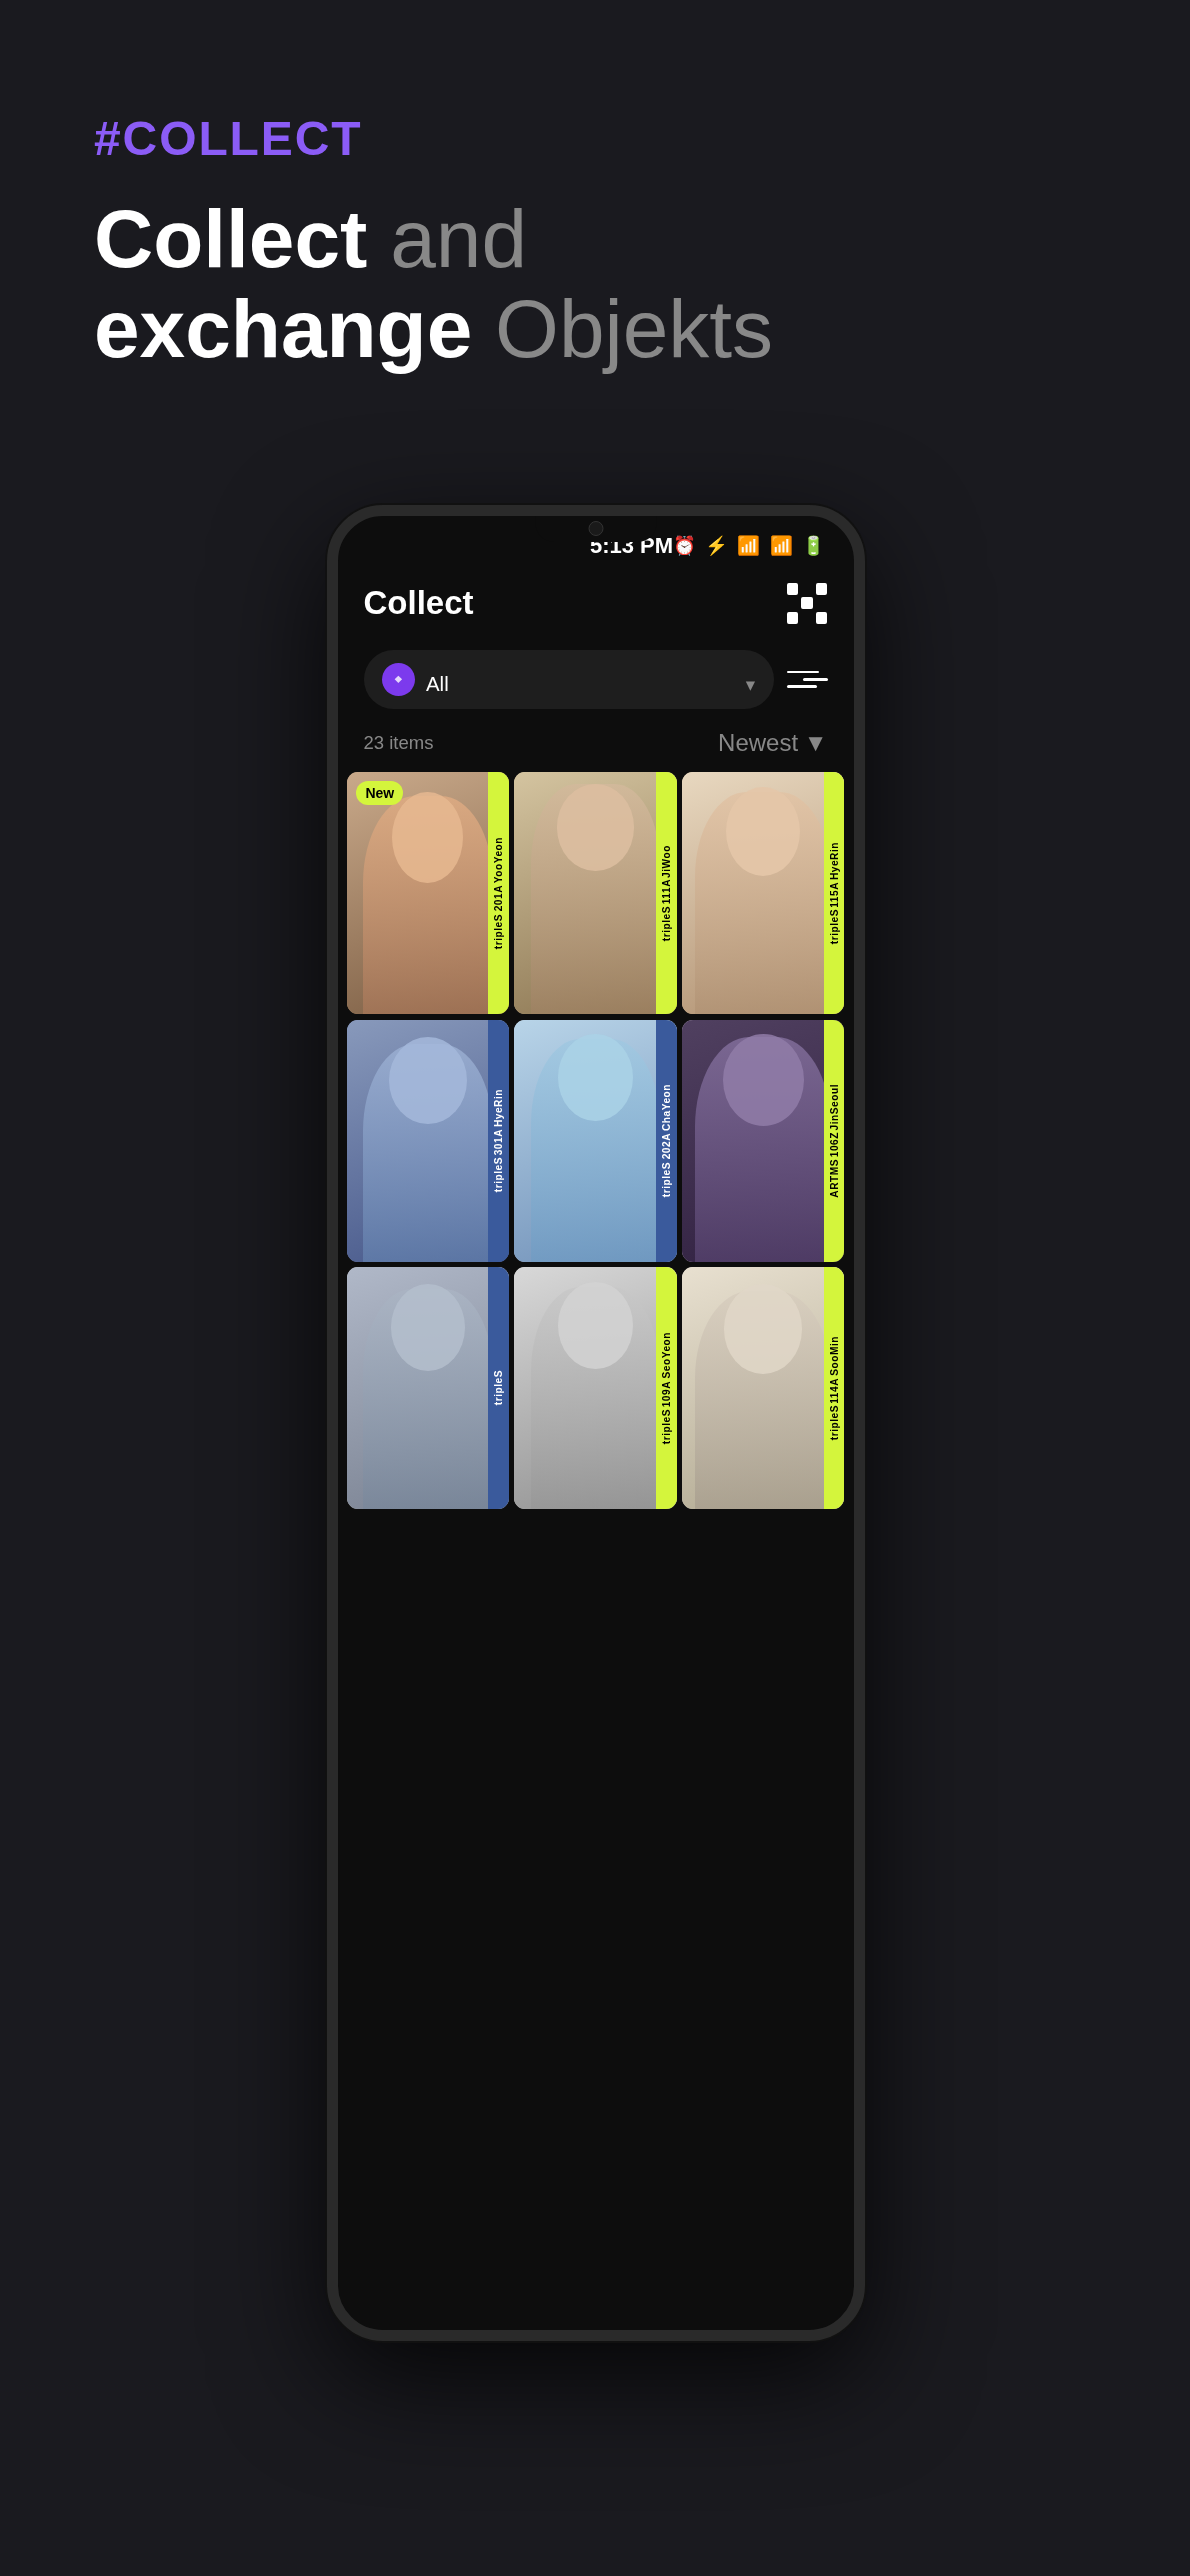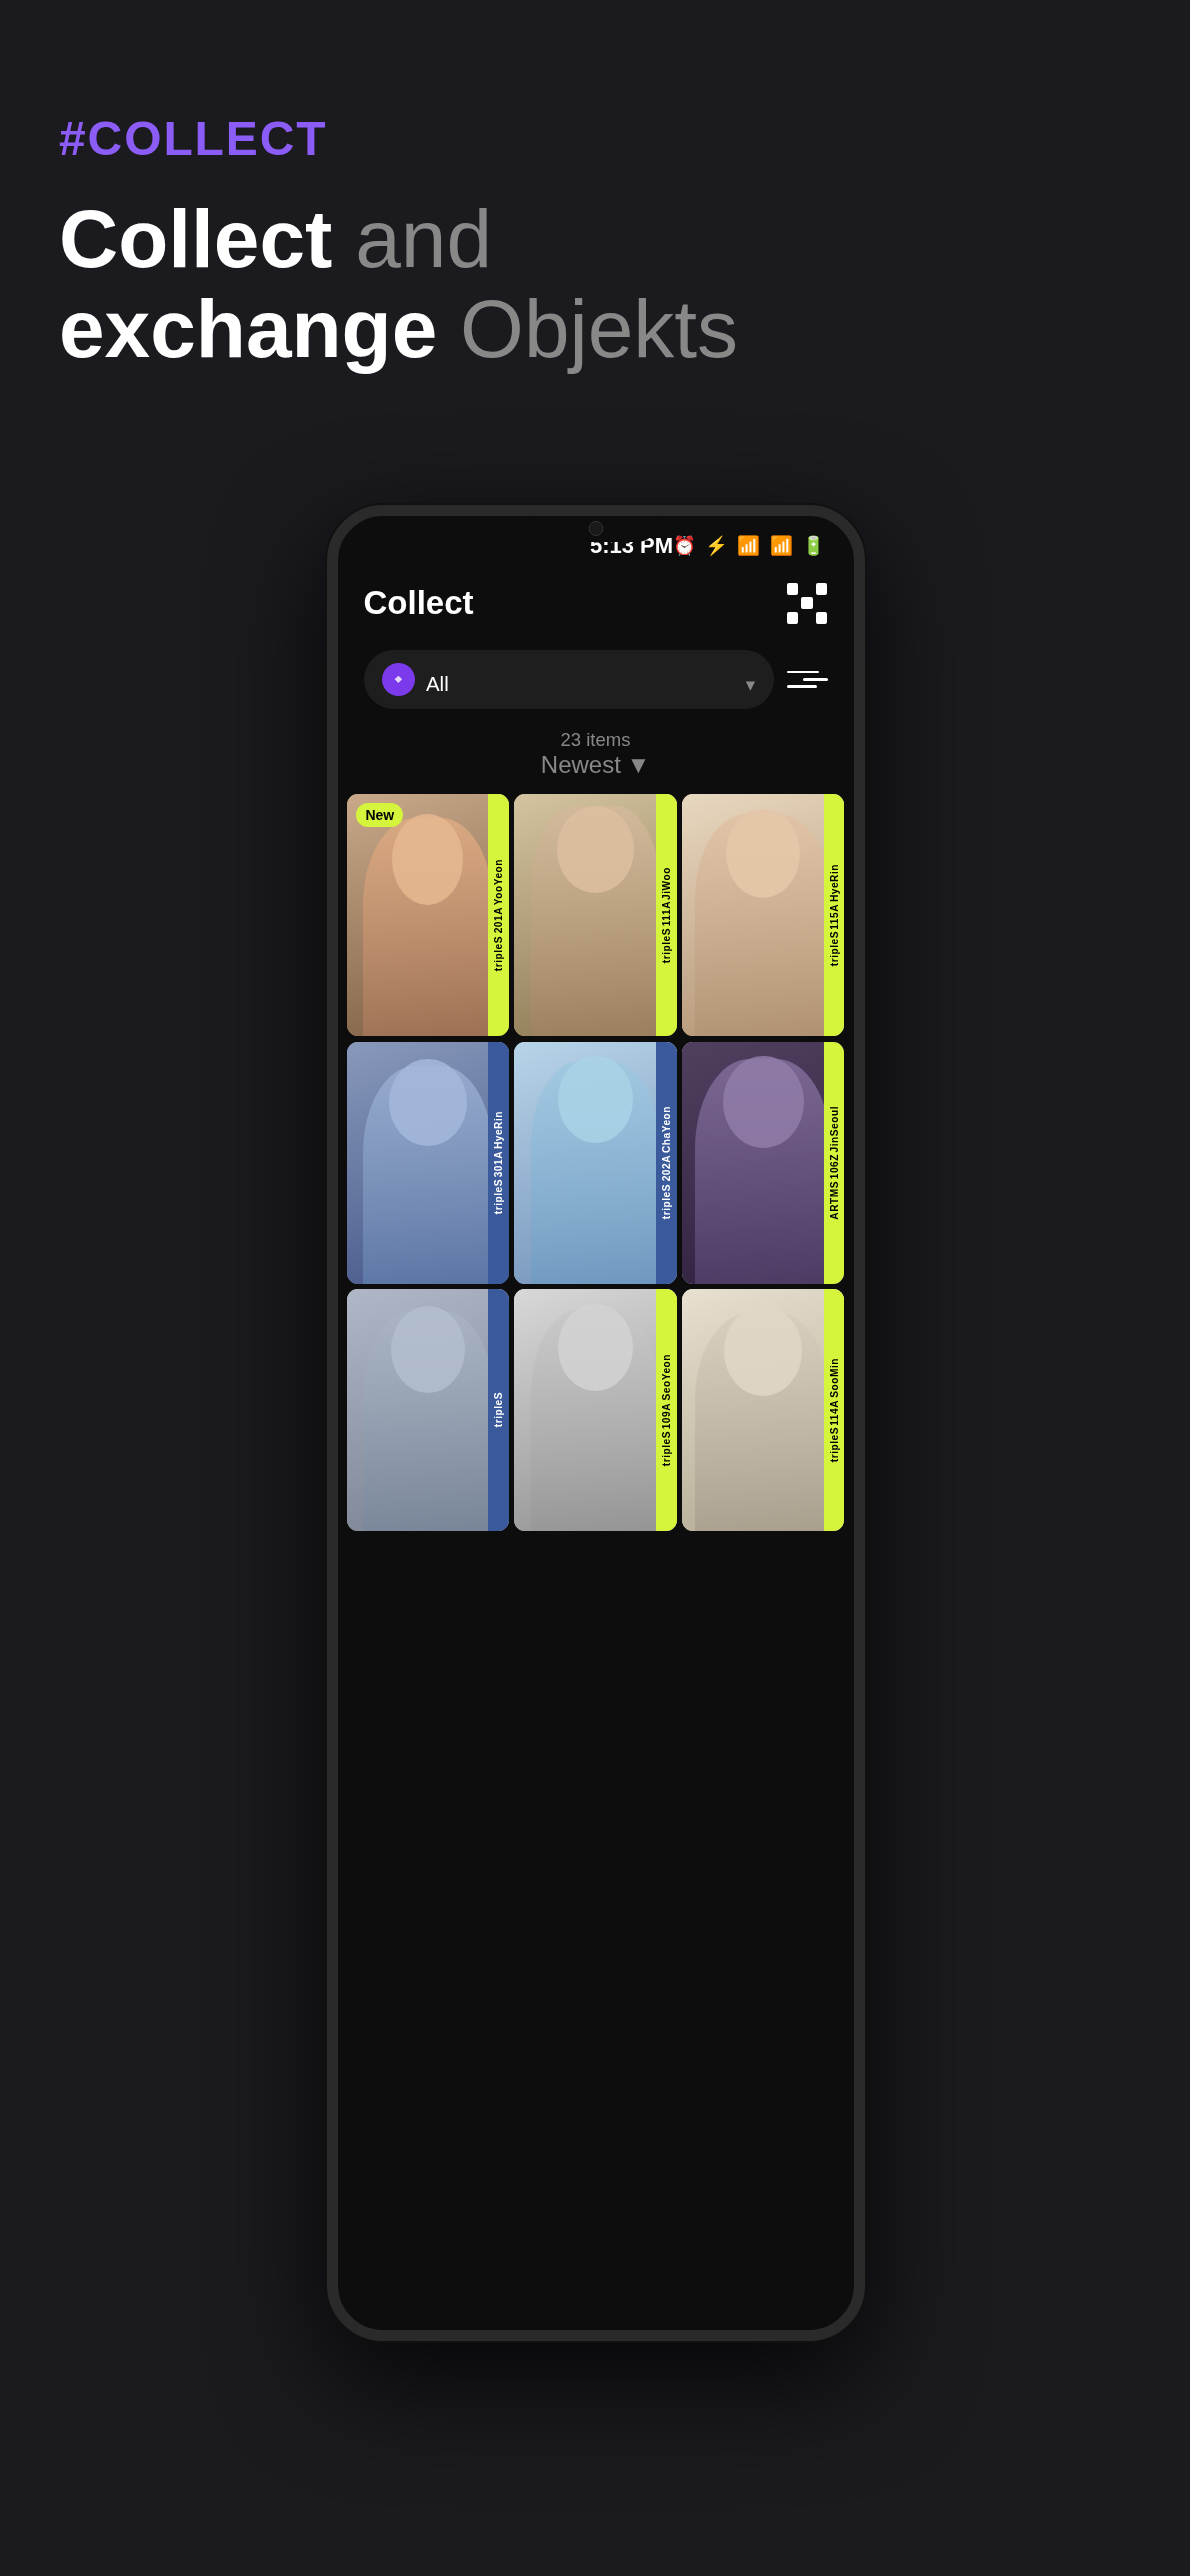--- a/index.html
+++ b/index.html
@@ -6,21 +6,21 @@
     body {
       width: 1191px;
       min-height: 2576px;
       background: #1a1a1f;
       font-family: -apple-system, BlinkMacSystemFont, 'Segoe UI', sans-serif;
       overflow-x: hidden;
     }
 
     
     .hero {
-      padding: 111px 74px 56px 59px;
+      padding: 111px 74px 56px 94px;
     }
     .hashtag {
       color: #8b5cf6;
       font-size: 48px;
       font-weight: 800;
       letter-spacing: 1.9px;
       margin-bottom: 28px;
       text-transform: uppercase;
     }
     .hero-title {
@@ -178,21 +178,20 @@
     .slider-line:nth-child(1) { width: 80%; }
     .slider-line:nth-child(2) { width: 60%; margin-left: auto; }
     .slider-line:nth-child(3) { width: 75%; }
 
     
     .count-row {
       display: flex;
       justify-content: space-between;
       align-items: center;
       padding: 9.3px 26px 15px 26px;
-      flex-direction: column;
     }
     .count-text { color: #888; font-size: 18.5px; }
     .sort-btn {
       display: flex;
       align-items: center;
       gap: 5.6px;
       color: #888;
       font-size: 24px;
       cursor: pointer;
     }

